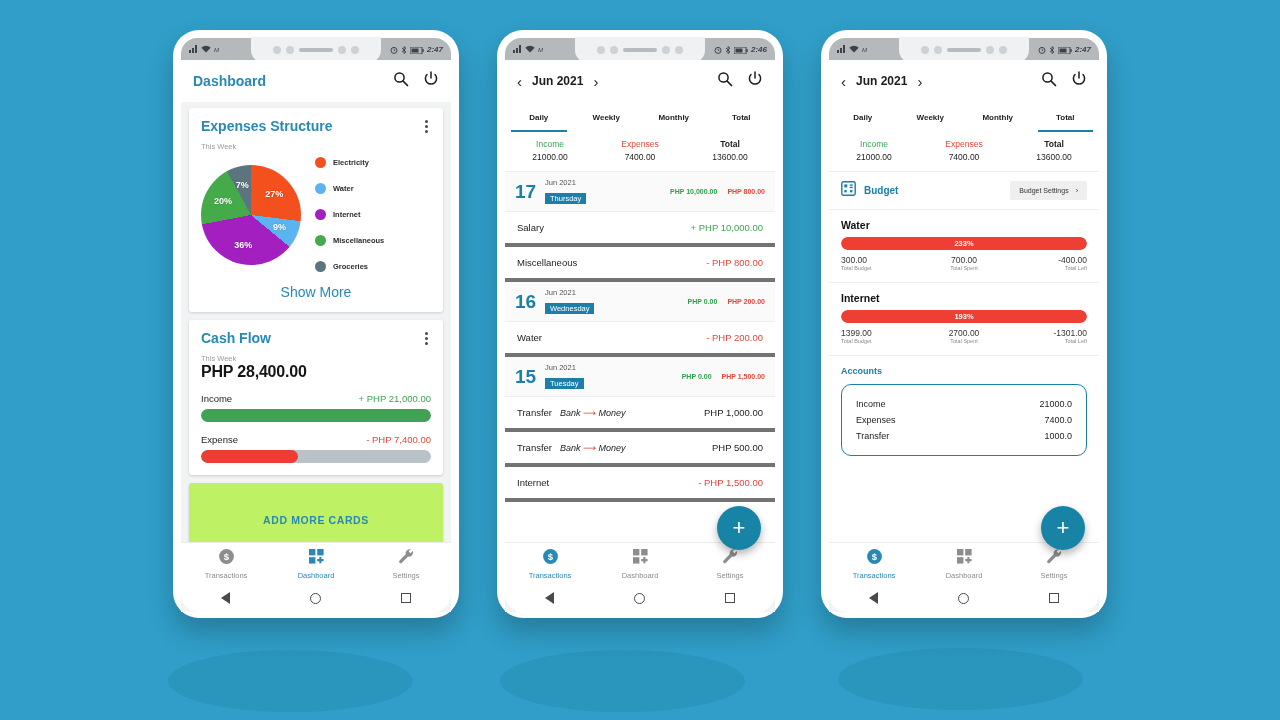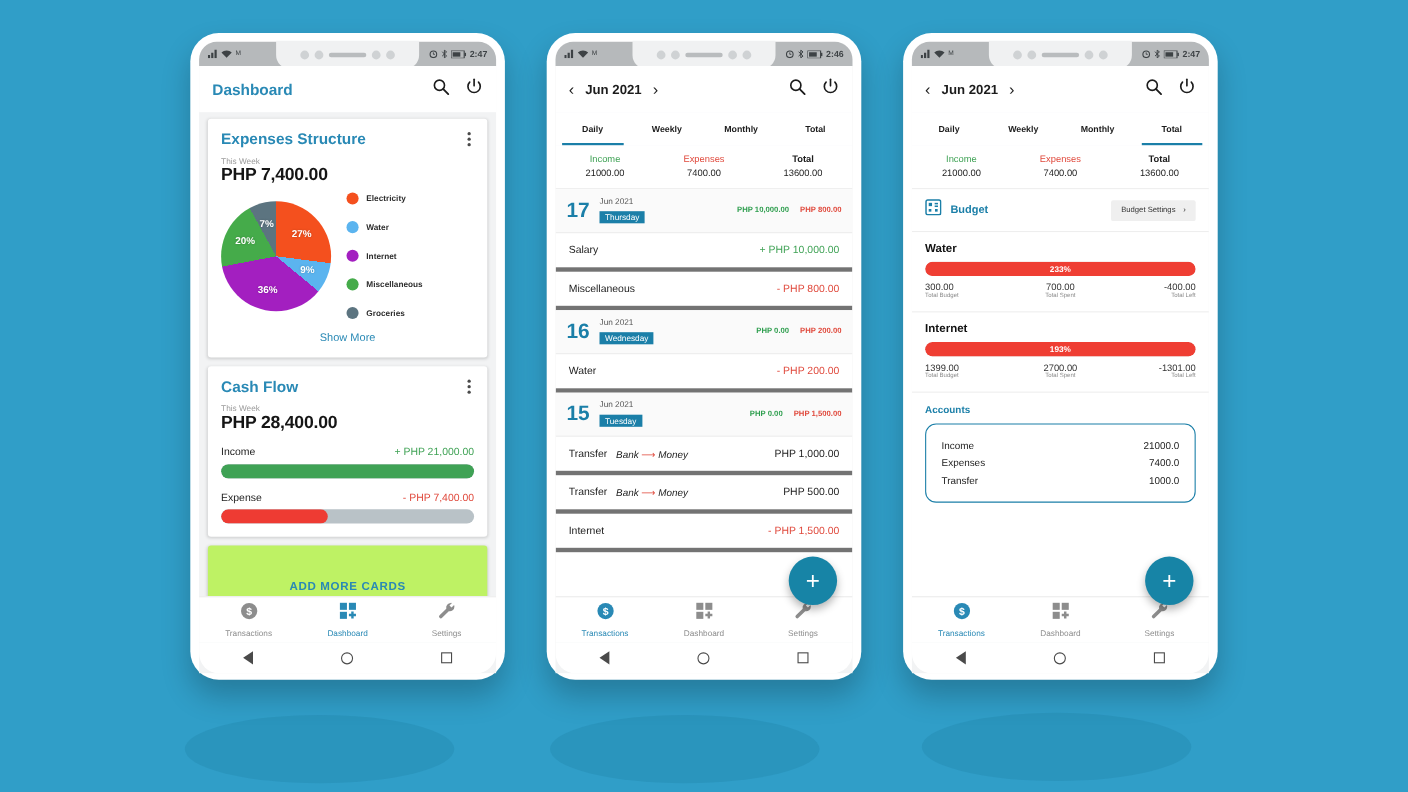--- a/index.html
+++ b/index.html
@@ -45,22 +45,22 @@
     height: 22px;
     background: #b6b9bb;
     border-radius: 16px 16px 0 0;
     display: flex;
     align-items: center;
     justify-content: space-between;
     padding: 0 8px;
     flex: 0 0 auto;
   }
   .sb-left, .sb-right {
-    display: flex; align-items: center; gap: 3px;
-    font-size: 8px; color: #3d4245;
+    display: flex; align-items: flex-end; gap: 3px;
+    font-size: 8px; color: #3d4245; font-style: italic;
   }
   .sb-right { font-weight: bold; }
   .notch {
     position: absolute;
     left: 50%; top: -1px;
     transform: translateX(-50%);
     width: 130px; height: 26px;
     background: #f0f1f2;
     border-radius: 0 0 13px 13px;
     display: flex; align-items: center; justify-content: center;
@@ -123,21 +123,21 @@
   .pie-lbl {
     position: absolute; color: #fff; font-size: 9px; font-weight: bold;
     transform: translate(-50%,-50%);
     text-shadow: 0 0 2px rgba(0,0,0,.25);
   }
   .legend { margin-left: 14px; display: flex; flex-direction: column; gap: 15px; }
   .leg { display: flex; align-items: center; gap: 7px; }
   .leg .sw { width: 11px; height: 11px; border-radius: 50%; flex: 0 0 auto; }
   .leg .lt { font-size: 7.5px; color: #2c2c2c; font-weight: bold; }
 
-  .showmore { text-align: center; color: #2989b5; font-size: 10px; margin-top: 12px; font-weight: normal; }
+  .showmore { text-align: center; color: #2989b5; font-size: 14px; margin-top: 12px; font-weight: normal; }
 
   .flow-row { display: flex; justify-content: space-between; align-items: baseline; margin-top: 12px; }
   .flow-row .nm { font-size: 9.5px; color: #222; }
   .flow-row .vl { font-size: 9.5px; }
   .bar { height: 13px; border-radius: 7px; background: #b9c2c7; margin-top: 5px; overflow: hidden; }
   .bar > span { display: block; height: 100%; border-radius: 7px; }
 
   .addcards {
     background: #bef264;
     border-radius: 3px;
@@ -332,21 +332,20 @@
         <div class="card">
           <div class="card-head">
             <div class="card-title">Expenses Structure</div>
             <div class="kebab">
                 <i></i>
                 <i></i>
                 <i></i>
               </div>
           </div>
           <div class="sub-label">This Week</div>
-          <div class="amount">PHP 7,400.00</div>
 
           <div class="pie-row">
             <div class="pie-wrap">
               <div class="pie" id="pie-chart" style="background: conic-gradient(rgb(244, 80, 30) 0deg, rgb(244, 80, 30) 97.2deg, rgb(91, 180, 239) 97.2deg, rgb(91, 180, 239) 129.6deg, rgb(163, 31, 192) 129.6deg, rgb(163, 31, 192) 259.2deg, rgb(69, 171, 74) 259.2deg, rgb(69, 171, 74) 331.2deg, rgb(92, 116, 128) 331.2deg, rgb(92, 116, 128) 356.4deg);"></div>
               <div id="pie-labels">
                   <div class="pie-lbl" style="left: 73.2534px; top: 29.4993px;">27%</div>
                   <div class="pie-lbl" style="left: 78.4504px; top: 62.3116px;">9%</div>
                   <div class="pie-lbl" style="left: 42.2906px; top: 80.0261px;">36%</div>
                   <div class="pie-lbl" style="left: 21.9504px; top: 36.8008px;">20%</div>
                   <div class="pie-lbl" style="left: 41.3513px; top: 20.2309px;">7%</div>

